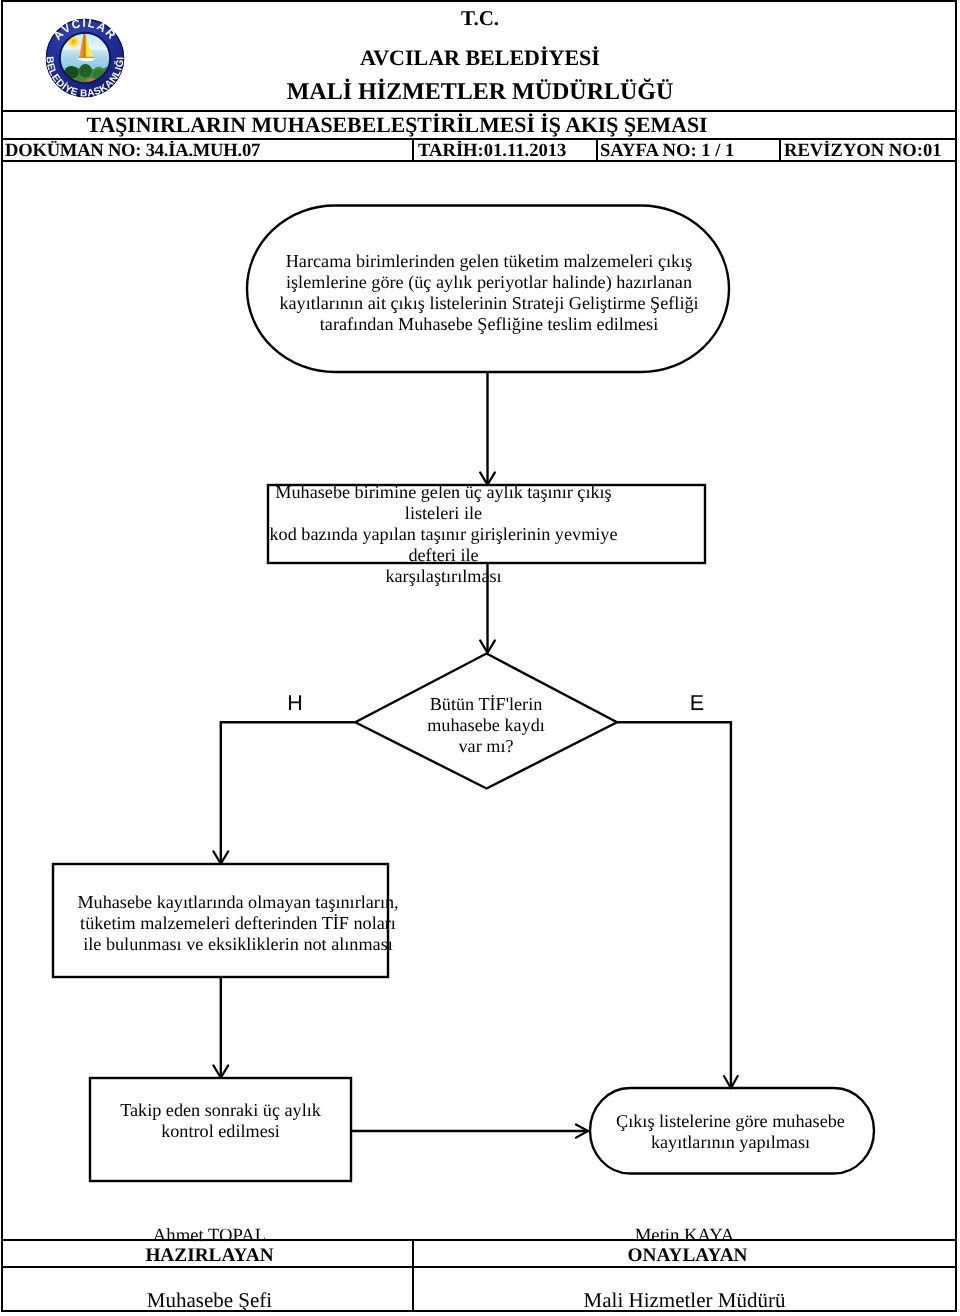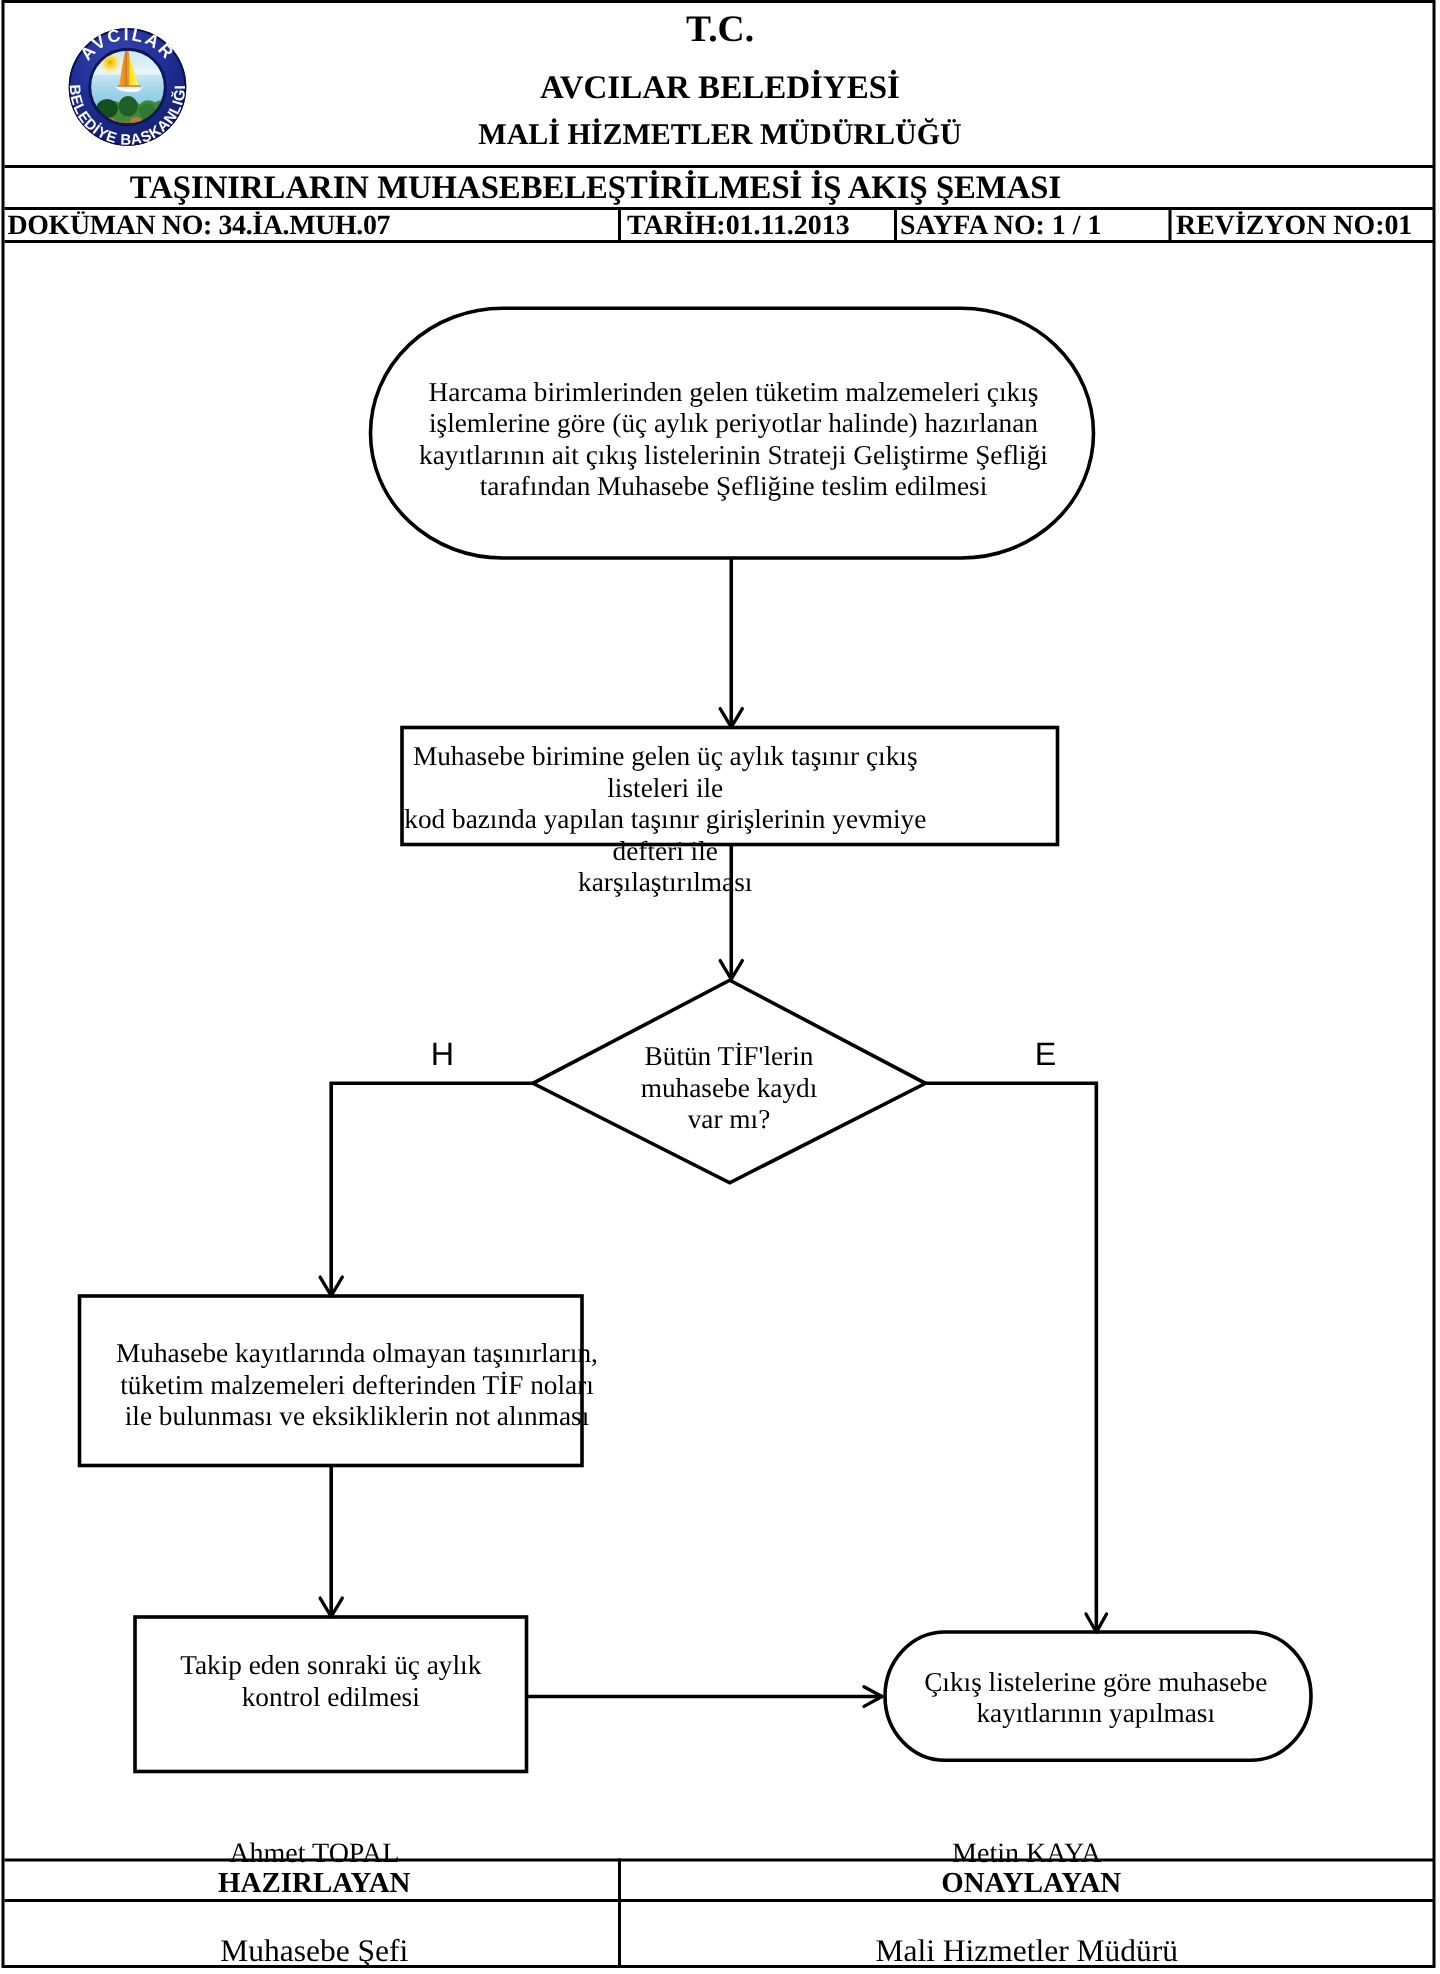--- a/index.html
+++ b/index.html
@@ -5,23 +5,23 @@
 <style>
   html,body{margin:0;padding:0;background:#fff;}
   body{width:960px;height:1316px;overflow:hidden;font-family:"Liberation Serif",serif;color:#000;
     -webkit-font-smoothing:antialiased;text-rendering:geometricPrecision;}
   #page{position:relative;width:960px;height:1316px;transform:translateZ(0);}
   .frame{position:absolute;left:1px;top:0px;width:956px;height:1312px;border:2.2px solid #000;box-sizing:border-box;}
 
   
   #logo{position:absolute;left:45px;top:18px;width:80px;height:80px;}
   .hdr-line{position:absolute;left:150px;width:660px;text-align:center;font-weight:bold;white-space:nowrap;}
-  #h1{top:6px;font-size:25px;}
+  #h1{top:6px;font-size:21px;}
   #h2{top:45px;font-size:22px;}
-  #h3{top:79px;font-size:20px;}
+  #h3{top:79px;font-size:24px;}
   .hrule{position:absolute;background:#000;}
   #title-row{position:absolute;left:3px;top:112px;width:788px;height:26px;text-align:center;
     font-weight:bold;font-size:21.8px;line-height:26px;white-space:nowrap;}
   .info-cell{position:absolute;top:141px;height:20px;line-height:20px;font-weight:bold;font-size:18.6px;
     white-space:nowrap;overflow:hidden;}
   #doc-no{left:5px;letter-spacing:-0.24px;}
   #doc-date{left:418px;}
   #doc-page{left:600px;}
   #doc-rev{left:784px;}
   .vrule{position:absolute;background:#000;width:2.2px;}
@@ -176,21 +176,21 @@
       <path d="M576 1124.5 L588 1131 L576 1137.6" fill="none"></path>
     </g>
   </svg>
 
   <div class="node-text" id="t1" style="left:258px;top:250.5px;width:462px;">
     <div>Harcama birimlerinden gelen tüketim malzemeleri çıkış</div>
     <div>işlemlerine göre (üç aylık periyotlar halinde) hazırlanan</div>
     <div>kayıtlarının ait çıkış listelerinin Strateji Geliştirme Şefliği</div>
     <div>tarafından Muhasebe Şefliğine teslim edilmesi</div>
   </div>
-  <div class="node-text" id="t2" style="left:268px;top:494px;width:351px;text-align:center;">
+  <div class="node-text" id="t2" style="left:268px;top:482px;width:351px;text-align:center;">
     <div>Muhasebe birimine gelen üç aylık taşınır çıkış listeleri ile</div>
     <div>kod bazında yapılan taşınır girişlerinin yevmiye defteri ile</div>
     <div>karşılaştırılması</div>
   </div>
   <div class="node-text" id="t3" style="left:386px;top:694px;width:200px;">
     <div>Bütün TİF'lerin</div>
     <div>muhasebe kaydı</div>
     <div>var mı?</div>
   </div>
   <div class="node-text" id="t4" style="left:53px;top:891.5px;width:370px;">

